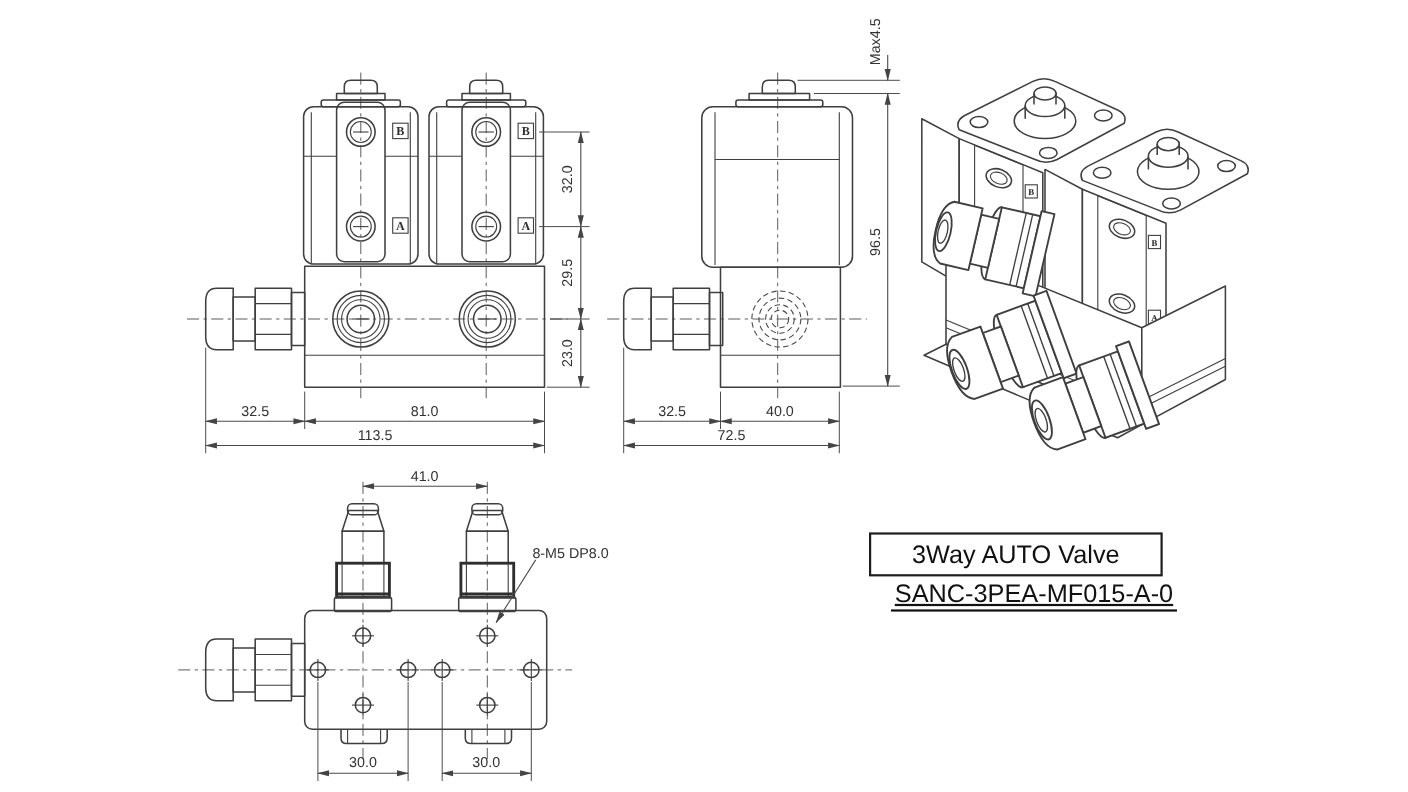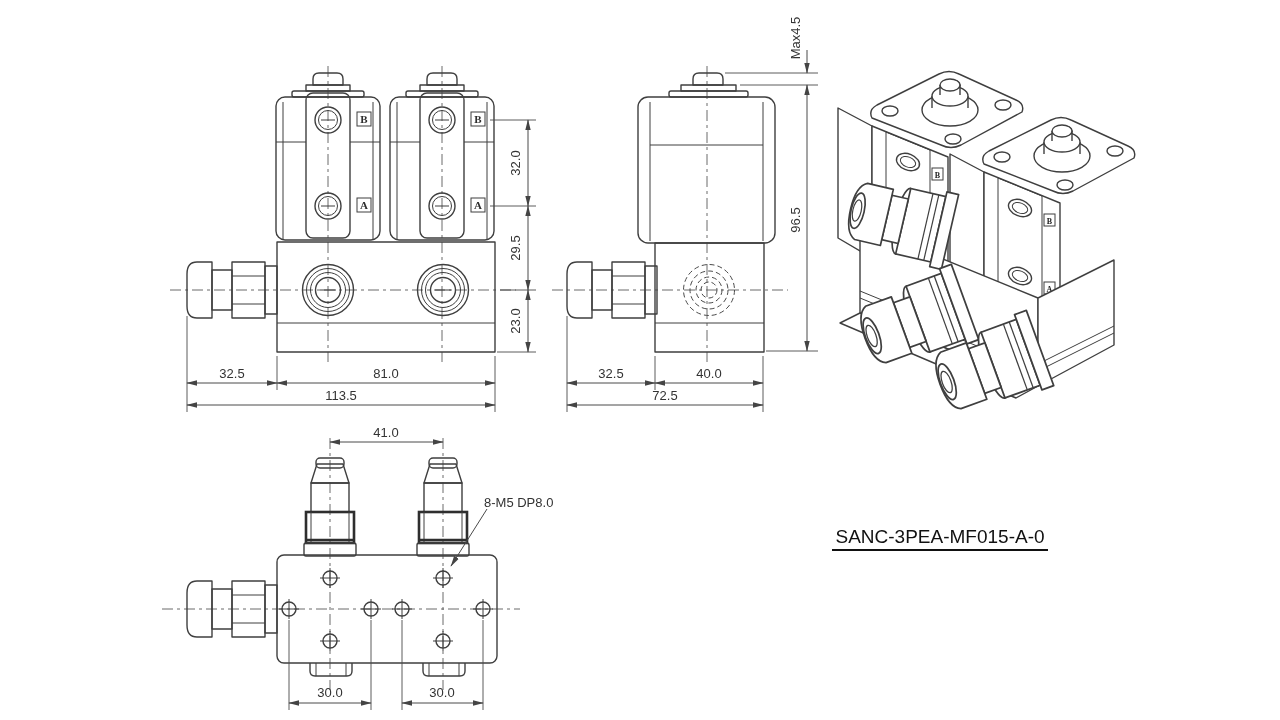--- a/index.html
+++ b/index.html
@@ -16,22 +16,22 @@
   .dim {fill:none;stroke:#4a4a4a;stroke-width:1;}
   .ext {fill:none;stroke:#4a4a4a;stroke-width:0.9;}
   text.d   {font:13px "Liberation Sans",sans-serif;fill:#333;}
   text.lbl {font:bold 11px "Liberation Serif",serif;fill:#2e2e2e;}
   text.lbl2{font:bold 8px "Liberation Serif",serif;fill:#222;}
   
   .title-box{position:absolute;left:790px;top:484px;width:263px;height:36px;
              border:2px solid #1d1d1d;display:flex;align-items:center;justify-content:center;
              font-size:23px;color:#111;}
   .part-number-wrap{position:absolute;left:760px;top:526px;width:360px;text-align:center;}
-  .part-number{display:inline-block;font-size:19px;color:#111;
-               border-bottom:2.5px solid #111;padding:0 3px 1px 3px;}
+  .part-number{display:inline-block;font-size:23px;color:#111;
+               border-bottom:2.5px solid #111;padding:0 3px 1px 3px;text-decoration:underline;}
 </style>
 </head>
 <body>
 
 <div class="canvas">
 
 <svg width="1280" height="720" viewBox="0 0 1280 720">
   <defs>
     <marker id="arr" viewBox="0 0 10 6" refX="9.3" refY="3" markerWidth="11" markerHeight="6.6" orient="auto-start-reverse">
       <path d="M0,0.5 L10,3 L0,5.5 Z" fill="#444"></path>
@@ -282,17 +282,20 @@
       <line class="ext" x1="402" y1="620" x2="402" y2="710"></line>
       <line class="ext" x1="483" y1="620" x2="483" y2="710"></line>
       <line class="dim" x1="289" y1="703" x2="371" y2="703" marker-start="url(#arr)" marker-end="url(#arr)"></line>
       <line class="dim" x1="402" y1="703" x2="483" y2="703" marker-start="url(#arr)" marker-end="url(#arr)"></line>
       <text class="d" x="330" y="697" text-anchor="middle">30.0</text>
       <text class="d" x="442" y="697" text-anchor="middle">30.0</text>
     </g>
   </g>
 </svg>
 
+  <div class="title-box">
+    <span>3Way AUTO Valve</span>
+  </div>
   <div class="part-number-wrap">
     <span class="part-number">SANC-3PEA-MF015-A-0</span>
   </div>
 
 </div>
 
 </body></html>

